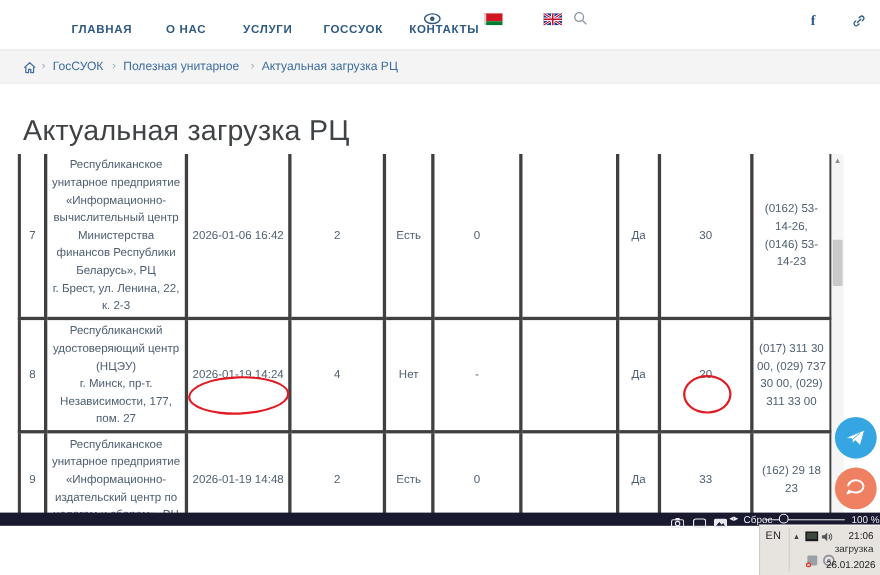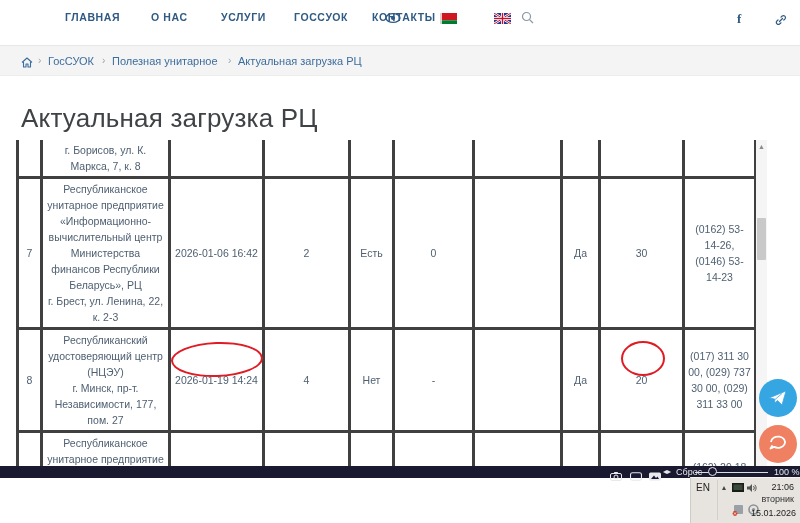--- a/index.html
+++ b/index.html
@@ -1,20 +1,20 @@
 <!DOCTYPE html>
 <html><head>
 <meta charset="utf-8">
 <style>
   html,body{margin:0;padding:0;}
   #screen{position:relative;width:800px;height:523px;background:#ffffff;overflow:hidden;
     font-family:"Liberation Sans",sans-serif;color:#4f6072;}
   
   .topnav{position:absolute;left:0;top:0;width:800px;height:45px;background:#ffffff;}
-  .nav-item{position:absolute;top:11px;font-size:10.5px;font-weight:bold;letter-spacing:.6px;
+  .nav-item{position:absolute;top:21px;font-size:10.5px;font-weight:bold;letter-spacing:.6px;
     color:#2e5a83;cursor:pointer;white-space:nowrap;padding-left:29px;}
   .nav-ico{position:absolute;top:10px;cursor:pointer;}
   .soc{position:absolute;top:11px;color:#2e5a83;cursor:pointer;}
   .fb{font-size:13px;font-weight:bold;font-family:"Liberation Serif",serif;}
   .insta{width:11px;height:11px;background:#2e5a83;border-radius:3px;position:relative;}
   .insta:after{content:"";position:absolute;left:3px;top:3px;width:5px;height:5px;border:1px solid #fff;border-radius:50%;box-sizing:border-box;}
   
   .crumbbar{position:absolute;left:0;top:45px;width:800px;height:31px;background:#f4f4f4;
     border-top:1px solid #e7e7e7;border-bottom:1px solid #ececec;box-sizing:border-box;}
   .crumb{position:absolute;top:9px;font-size:11px;color:#3c6d9e;cursor:pointer;white-space:nowrap;}
@@ -128,32 +128,20 @@
           <col style="width:94px">
           <col style="width:86px">
         <col style="width:44px">
           <col style="width:80px">
           <col style="width:88px">
           <col style="width:38px">
         <col style="width:84px">
           <col style="width:72px">
       </colgroup>
       <tbody id="load-table-body">
-          <tr style="height: 36px;">
-            <td></td>
-            <td>г. Борисов, ул. К. Маркса, 7, к. 8</td>
-            <td></td>
-            <td></td>
-            <td></td>
-            <td></td>
-            <td></td>
-            <td></td>
-            <td></td>
-            <td></td>
-          </tr>
           <tr style="height: 134px;">
             <td>7</td>
             <td>Республиканское унитарное предприятие «Информационно-вычислительный центр Министерства финансов Республики Беларусь», РЦ
 г. Брест, ул. Ленина, 22, к. 2-3</td>
             <td>2026-01-06 16:42</td>
             <td>2</td>
             <td>Есть</td>
             <td>0</td>
             <td></td>
             <td>Да</td>
@@ -244,31 +232,31 @@
           <rect x="1.5" y="1.5" width="9" height="5.5" fill="#3a4a3a"></rect>
         </svg>
     </span>
     <span class="tray-ico" style="left:56px;top:5px">
       <svg width="11" height="10" viewBox="0 0 11 10">
           <path d="M0 3.5 H2.5 L5 1 V9 L2.5 6.5 H0 Z" fill="#555"></path>
           <path d="M6.5 3 a3 3 0 0 1 0 4 M7.8 1.8 a4.6 4.6 0 0 1 0 6.4" fill="none" stroke="#555" stroke-width="1"></path>
         </svg>
     </span>
     <span class="tb-time">21:06</span>
-    <span class="tb-day">вторник</span>
+    <span class="tb-day">загрузка</span>
     <span class="tray-ico" style="left:41px;top:26px">
       <svg width="12" height="12" viewBox="0 0 12 12">
           <rect x="2" y="1" width="9" height="9" rx="1" fill="#9aa0a8"></rect>
           <circle cx="3" cy="9.5" r="2.4" fill="#d23c2a"></circle>
           <path d="M1.9 8.4 L4.1 10.6 M4.1 8.4 L1.9 10.6" stroke="#fff" stroke-width="0.8"></path>
         </svg>
     </span>
     <span class="tray-ico" style="left:57px;top:26px">
       <svg width="11" height="11" viewBox="0 0 11 11">
           <circle cx="5.5" cy="5.5" r="4.5" fill="none" stroke="#8b9198" stroke-width="1.6"></circle>
           <circle cx="5.5" cy="5.5" r="1.6" fill="#8b9198"></circle>
         </svg>
     </span>
-    <span class="tb-date">15.01.2026</span>
+    <span class="tb-date">26.01.2026</span>
   </div>
 
 
 </div>
 
 </body></html>

